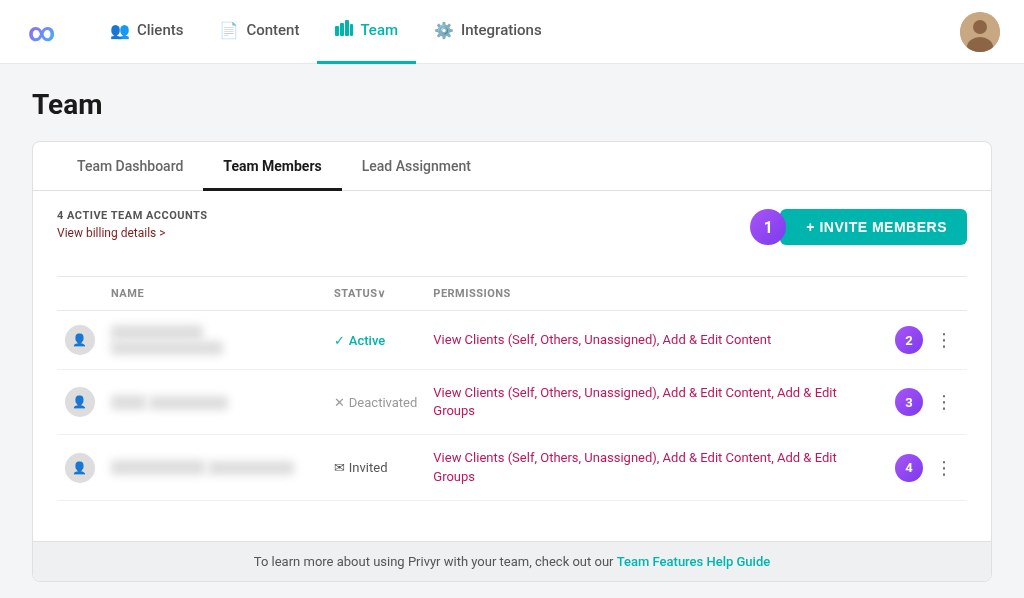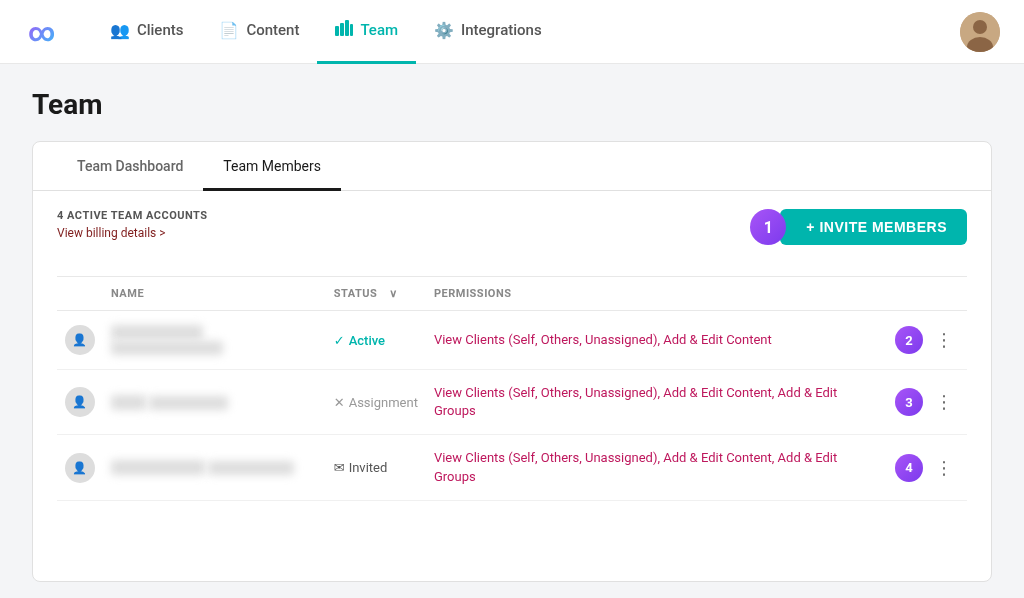--- a/index.html
+++ b/index.html
@@ -108,21 +108,21 @@
       font-size: 14px;
       font-weight: 500;
       color: #666;
       cursor: pointer;
       border-bottom: 3px solid transparent;
       margin-bottom: -1px;
     }
     .tab.active {
       color: #1a1a1a;
       border-bottom: 3px solid #1a1a1a;
-      font-weight: 400;
+      font-weight: 700;
     }
 
     
     .card-body {
       padding: 18px 24px 0 24px;
       flex: 1;
       display: flex;
       flex-direction: column;
     }
 
@@ -196,21 +196,21 @@
       padding: 10px 8px;
       font-size: 11px;
       font-weight: 700;
       color: #888;
       letter-spacing: 0.5px;
       text-transform: uppercase;
     }
     .th-status {
       display: flex;
       align-items: center;
-      gap: 12px;
+      gap: 0;
     }
     .table td {
       padding: 14px 8px;
       vertical-align: middle;
       color: #333;
     }
     .table tbody tr {
       border-bottom: 1px solid #f0f0f0;
     }
 
@@ -367,20 +367,23 @@
 
   <div class="card">
 
     <div class="tabs">
       <div class="tab">
         <span>Team Dashboard</span>
       </div>
       <div class="tab active">
         <span>Team Members</span>
       </div>
+      <div class="tab">
+        <span>Lead Assignment</span>
+      </div>
     </div>
 
     <div class="card-body">
 
       <div class="active-accounts-bar">
         <div class="active-accounts-info">
           <div class="count-label">4 ACTIVE TEAM ACCOUNTS</div>
           <a class="billing-link">View billing details &gt;</a>
         </div>
         <div class="invite-btn-wrap">
@@ -439,21 +442,21 @@
             <td>
               <div class="member-avatar">👤</div>
             </td>
             <td>
               <div class="member-name blurred-text">Name</div>
               <div class="member-email blurred-text">email@ex.com</div>
             </td>
             <td>
               <span class="status-deactivated">
                 <span>✕</span>
-                <span>Assignment</span>
+                <span>Deactivated</span>
               </span>
             </td>
             <td>
               <span class="permissions-text">View Clients (Self, Others, Unassigned), Add &amp; Edit Content, Add &amp; Edit Groups</span>
             </td>
             <td>
               <div class="row-actions">
                 <div class="row-badge">3</div>
                 <button class="action-menu-btn">⋮</button>
               </div>
@@ -481,14 +484,17 @@
               <div class="row-actions">
                 <div class="row-badge">4</div>
                 <button class="action-menu-btn">⋮</button>
               </div>
             </td>
           </tr>
         </tbody>
       </table>
     </div>
 
+    <div class="footer">
+      <span>To learn more about using Privyr with your team, check out our </span><a>Team Features Help Guide</a>
+    </div>
   </div>
 </div>
 
 </body></html>

